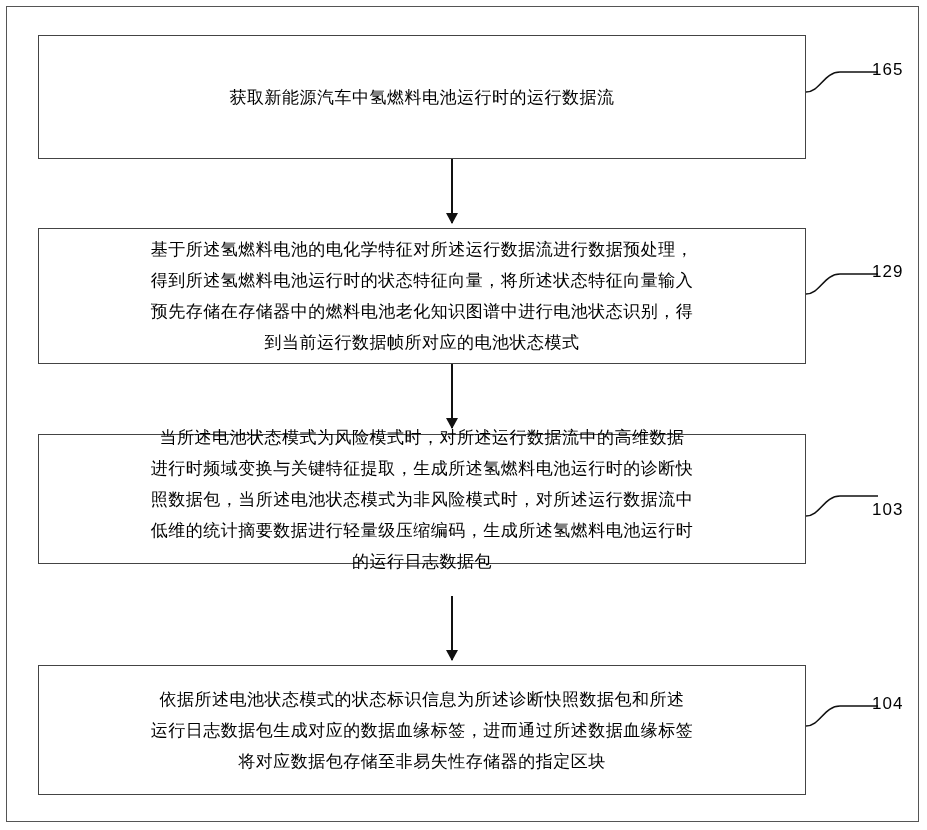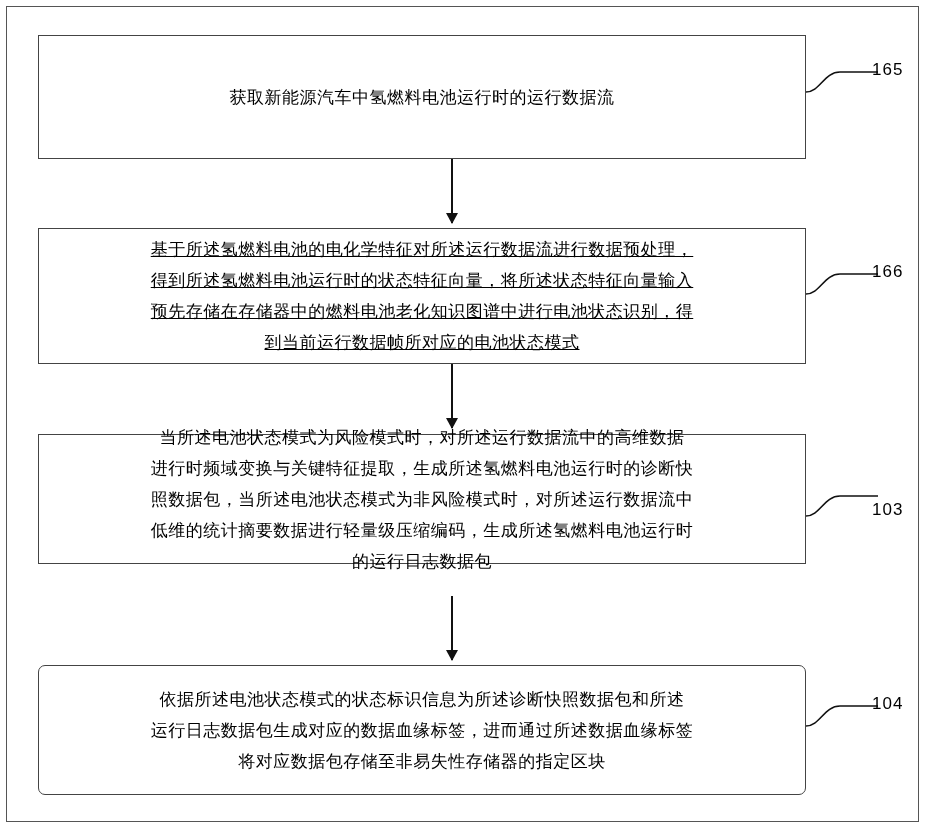--- a/index.html
+++ b/index.html
@@ -91,52 +91,52 @@
   </div>
   <div class="leader" style="left:806px; top:66px; width:72px; height:26px;">
     <svg width="72" height="26" viewBox="0 0 72 26">
       <path d="M0 26 C 14 26, 18 6, 34 6 L 72 6" stroke="#111" stroke-width="1.6" fill="none"></path>
     </svg>
   </div>
   <div class="step-label" style="left:872px; top:60px;">165</div>
 
   <div class="arrow" style="left:451px; top:159px; height:64px;"></div>
 
-  <div class="flow-box" style="left:38px; top:228px; width:768px; height:136px;text-decoration:underline;">
+  <div class="flow-box" style="left:38px; top:228px; width:768px; height:136px;">
     <span class="box-text">基于所述氢燃料电池的电化学特征对所述运行数据流进行数据预处理，
 得到所述氢燃料电池运行时的状态特征向量，将所述状态特征向量输入
 预先存储在存储器中的燃料电池老化知识图谱中进行电池状态识别，得
 到当前运行数据帧所对应的电池状态模式</span>
   </div>
   <div class="leader" style="left:806px; top:268px; width:72px; height:26px;">
     <svg width="72" height="26" viewBox="0 0 72 26">
       <path d="M0 26 C 14 26, 18 6, 34 6 L 72 6" stroke="#111" stroke-width="1.6" fill="none"></path>
     </svg>
   </div>
-  <div class="step-label" style="left:872px; top:262px;">166</div>
+  <div class="step-label" style="left:872px; top:262px;">129</div>
 
   <div class="arrow" style="left:451px; top:364px; height:64px;"></div>
 
   <div class="flow-box" style="left:38px; top:434px; width:768px; height:130px;">
     <span class="box-text">当所述电池状态模式为风险模式时，对所述运行数据流中的高维数据
 进行时频域变换与关键特征提取，生成所述氢燃料电池运行时的诊断快
 照数据包，当所述电池状态模式为非风险模式时，对所述运行数据流中
 低维的统计摘要数据进行轻量级压缩编码，生成所述氢燃料电池运行时
 的运行日志数据包</span>
   </div>
   <div class="leader" style="left:806px; top:490px; width:72px; height:26px;">
     <svg width="72" height="26" viewBox="0 0 72 26">
       <path d="M0 26 C 14 26, 18 6, 34 6 L 72 6" stroke="#111" stroke-width="1.6" fill="none"></path>
     </svg>
   </div>
   <div class="step-label" style="left:872px; top:500px;">103</div>
 
   <div class="arrow" style="left:451px; top:596px; height:64px;"></div>
 
-  <div class="flow-box" style="left:38px; top:665px; width:768px; height:130px;border-radius:7px;">
+  <div class="flow-box" style="left:38px; top:665px; width:768px; height:130px;">
     <span class="box-text">依据所述电池状态模式的状态标识信息为所述诊断快照数据包和所述
 运行日志数据包生成对应的数据血缘标签，进而通过所述数据血缘标签
 将对应数据包存储至非易失性存储器的指定区块</span>
   </div>
   <div class="leader" style="left:806px; top:700px; width:72px; height:26px;">
     <svg width="72" height="26" viewBox="0 0 72 26">
       <path d="M0 26 C 14 26, 18 6, 34 6 L 72 6" stroke="#111" stroke-width="1.6" fill="none"></path>
     </svg>
   </div>
   <div class="step-label" style="left:872px; top:694px;">104</div>

